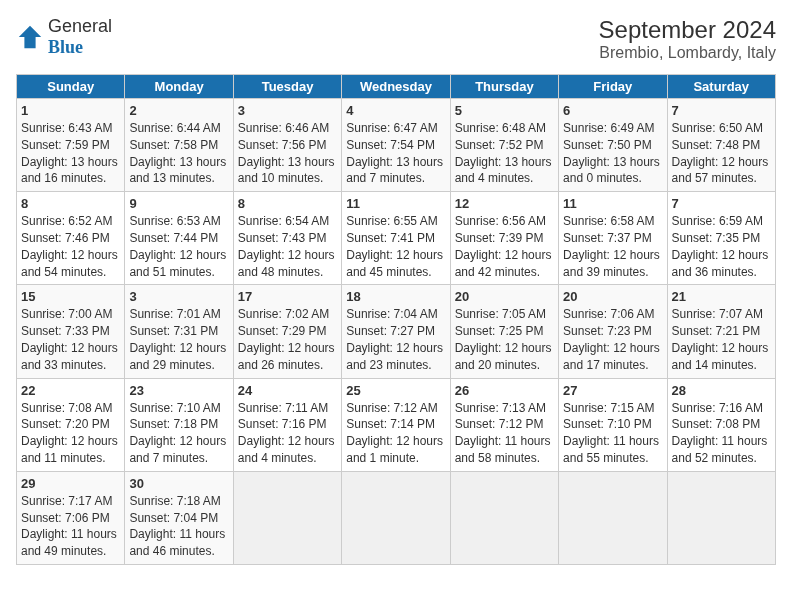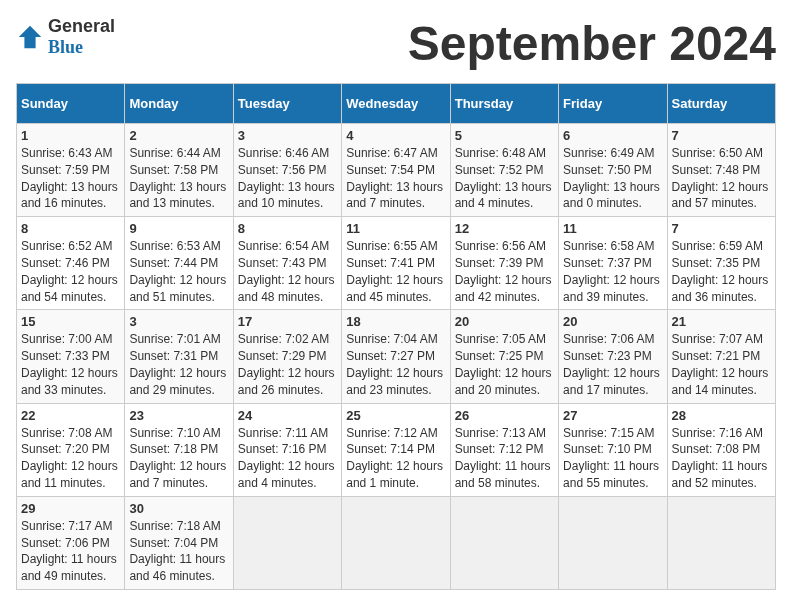--- a/index.html
+++ b/index.html
@@ -14,39 +14,39 @@
       display: flex;
       justify-content: space-between;
       align-items: flex-start;
       margin-bottom: 12px;
     }
     .logo {
       display: flex;
       align-items: center;
       gap: 4px;
     }
-    .logo-text-general { font-size: 18px; font-weight: bold; color: #333; }
+    .logo-text-general { font-size: 18px; font-weight: normal; color: #333; }
     .logo-text-blue { font-size: 18px; font-weight: bold; color: #1a6fad; font-family: Liberation Serif, serif; }
     .logo-icon {
       width: 28px;
       height: 28px;
     }
     .title-block { text-align: right; }
-    .month-title { font-size: 48px; color: #333; font-weight: bold; }
+    .month-title { font-size: 24px; color: #333; font-weight: normal; }
     .location { font-size: 16px; color: #555; }
     table {
       width: 100%;
       border-collapse: collapse;
       font-size: 11px;
     }
     thead tr th {
       background-color: #1a6fad;
       color: #fff;
-      padding: 12px 4px;
-      text-align: left;
+      padding: 4px 4px;
+      text-align: center;
       font-size: 13px;
       font-weight: bold;
       border: 1px solid #ccc;
     }
     tbody tr td {
       border: 1px solid #ccc;
       vertical-align: top;
       padding: 4px;
       width: 14.28%;
       min-height: 80px;
@@ -77,20 +77,21 @@
     <svg class="logo-icon" viewBox="0 0 40 40">
       <polygon points="20,4 36,20 28,20 28,36 12,36 12,20 4,20" fill="#1a6fad"></polygon>
     </svg>
     <div>
       <span class="logo-text-general">General</span><br>
       <span class="logo-text-blue">Blue</span>
     </div>
   </div>
   <div class="title-block">
     <div class="month-title">September 2024</div>
+    <div class="location">Brembio, Lombardy, Italy</div>
   </div>
 </div>
 
 <table>
   <thead>
     <tr>
       <th>Sunday</th>
       <th>Monday</th>
       <th>Tuesday</th>
       <th>Wednesday</th>

